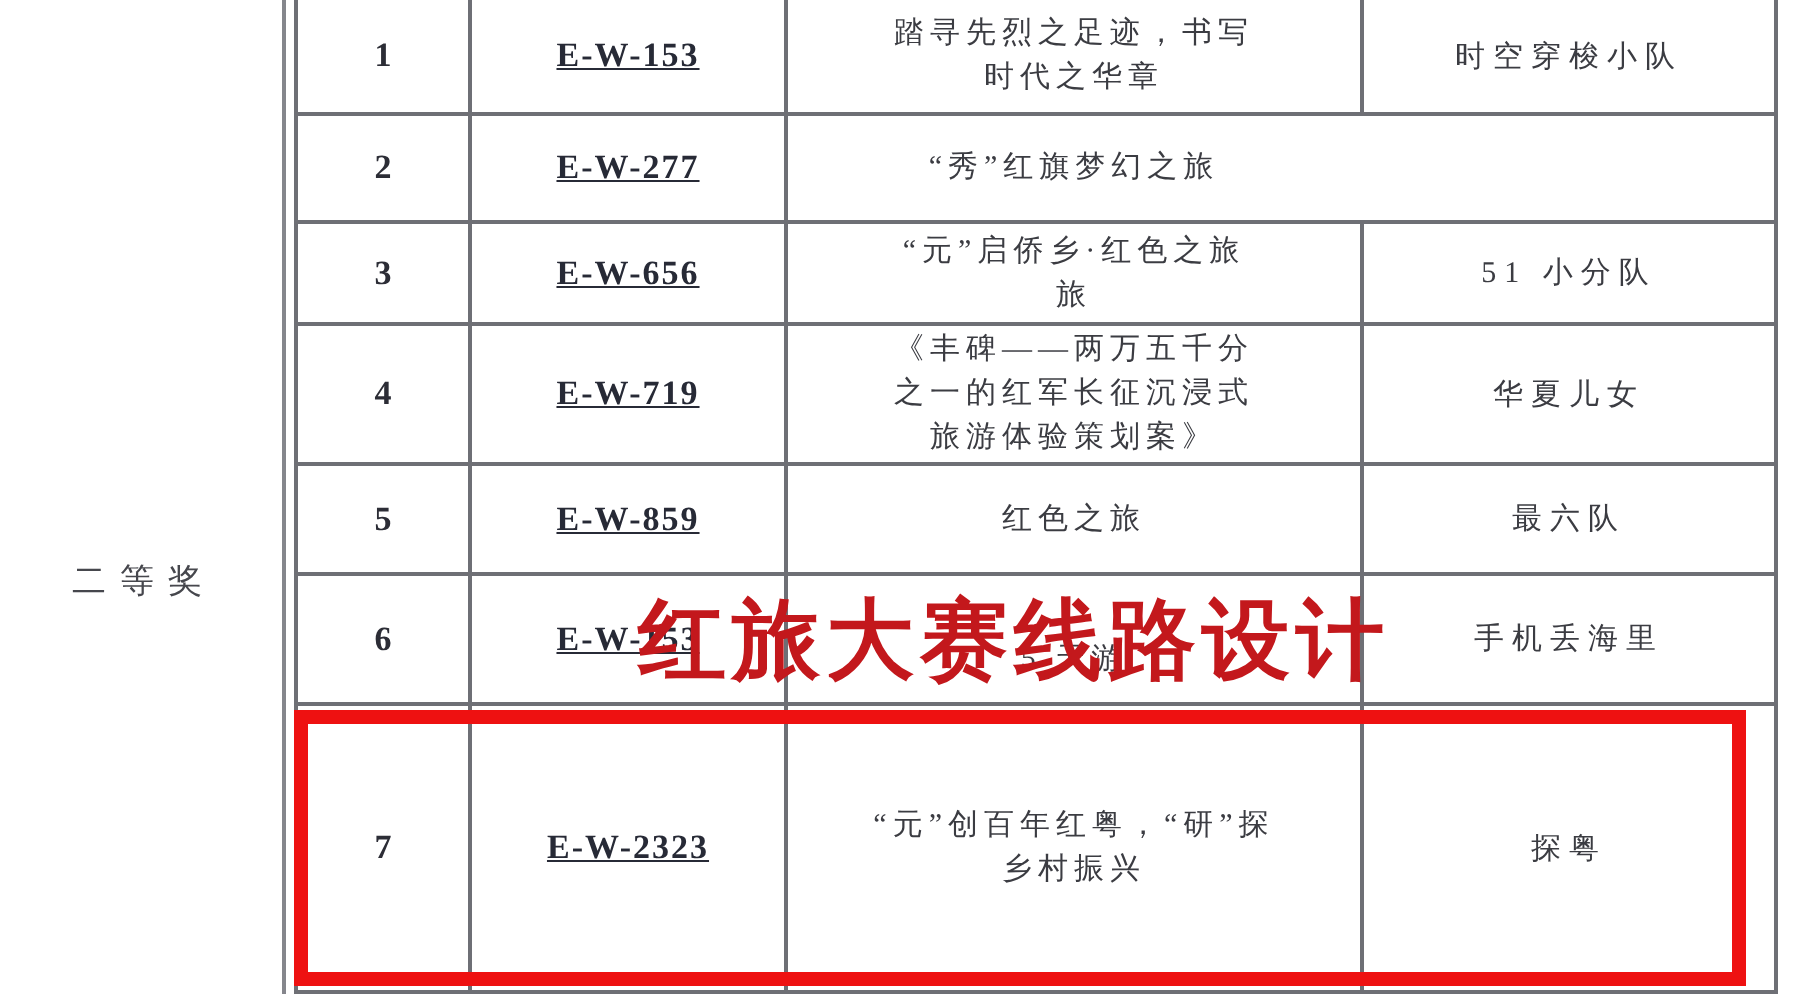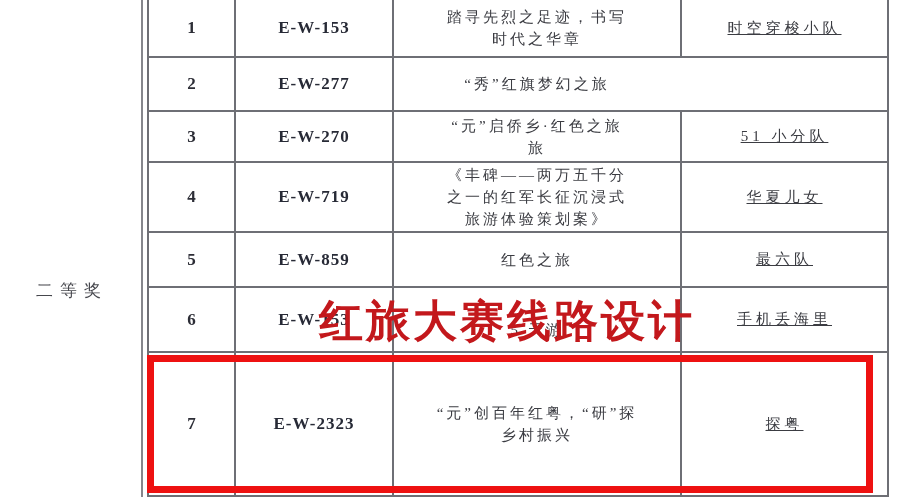--- a/index.html
+++ b/index.html
@@ -55,23 +55,23 @@
   .td {
     box-sizing: border-box;
     display: flex;
     flex-direction: column;
     align-items: center;
     justify-content: center;
     text-align: center;
   }
   .td + .td { border-left: 2px solid #6e6f75; }
   .col-no   { width: 85px;  font-size: 17px; font-weight: bold; color: #2c2d36; }
-  .col-code { width: 158px; font-size: 17px; font-weight: bold; letter-spacing: 1px; color: #272a36; white-space: nowrap; }
+  .col-code { width: 158px; font-size: 17px; font-weight: bold; letter-spacing: 1px; color: #272a36; white-space: nowrap; text-decoration: underline; }
   .col-proj { width: 288px; font-size: 15px; letter-spacing: 3px; line-height: 22px; color: #3b3c42; }
-  .col-team { width: 207px; font-size: 15px; letter-spacing: 4px; color: #3b3c42; text-decoration: underline; }
+  .col-team { width: 207px; font-size: 15px; letter-spacing: 4px; color: #3b3c42; }
   .proj-line { min-height: 20px; white-space: nowrap; }
   
   .watermark {
     position: absolute;
     left: 319px;
     top: 297px;
     font-family: "Liberation Sans", "DejaVu Sans", sans-serif;
     font-weight: bold;
     font-size: 44px;
     line-height: 47px;
@@ -117,21 +117,21 @@
     <div class="tr r2">
       <div class="td col-no">2</div>
       <div class="td col-code">E-W-277</div>
       <div class="td col-proj">
         <div class="proj-line">“秀”红旗梦幻之旅</div>
       </div>
     </div>
 
     <div class="tr r3">
       <div class="td col-no">3</div>
-      <div class="td col-code">E-W-270</div>
+      <div class="td col-code">E-W-656</div>
       <div class="td col-proj">
         <div class="proj-line">“元”启侨乡·红色之旅</div>
         <div class="proj-line">旅</div>
       </div>
       <div class="td col-team">51 小分队</div>
     </div>
 
     <div class="tr r4">
       <div class="td col-no">4</div>
       <div class="td col-code">E-W-719</div>

